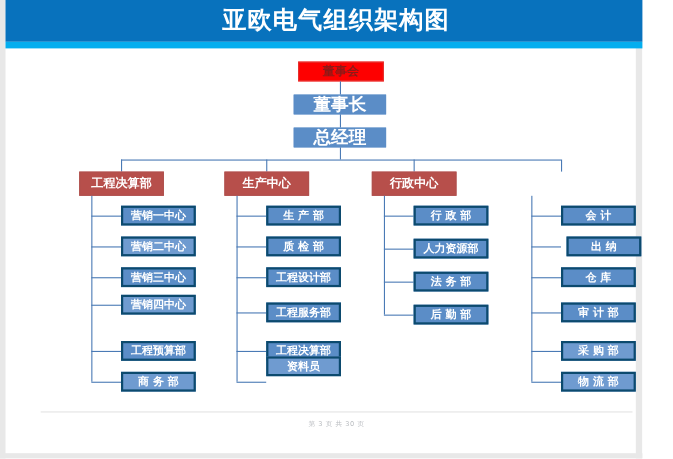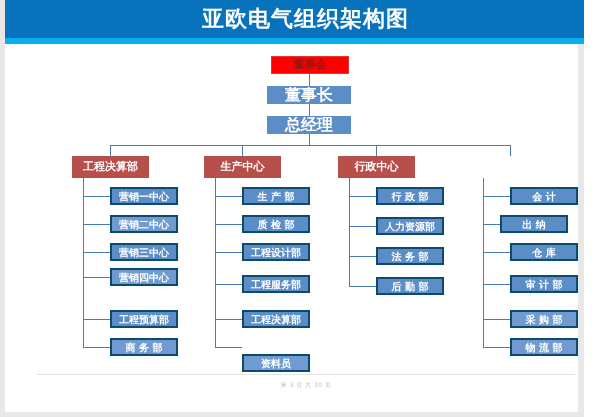--- a/index.html
+++ b/index.html
@@ -197,21 +197,21 @@
     <div class="conn conn-h" style="left:210px; top:208px; width:27px;"></div>
     <div class="node node-dept" style="left:237px; top:199px; width:68px; height:18px; line-height:16px;">工程设计部</div>
 
     <div class="conn conn-h" style="left:210px; top:240px; width:27px;"></div>
     <div class="node node-dept" style="left:237px; top:231px; width:68px; height:18px; line-height:16px;">工程服务部</div>
 
     <div class="conn conn-h" style="left:210px; top:275px; width:27px;"></div>
     <div class="node node-dept" style="left:237px; top:266px; width:68px; height:18px; line-height:16px;">工程决算部</div>
 
     <div class="conn conn-h" style="left:210px; top:303px; width:27px;"></div>
-    <div class="node node-dept light" style="left:237px; top:310px; width:68px; height:18px; line-height:16px;">资料员</div>
+    <div class="node node-dept light" style="left:237px; top:280px; width:68px; height:18px; line-height:16px;">资料员</div>
 
     <div class="node node-center" style="left:333px; top:112px; width:77px; height:22px; line-height:20px;">行政中心</div>
     <div class="conn conn-v" style="left:344px; top:134px; height:108px;"></div>
 
     <div class="conn conn-h" style="left:344px; top:152px; width:27px;"></div>
     <div class="node node-dept" style="left:371px; top:143px; width:68px; height:18px; line-height:16px;">行 政 部</div>
 
     <div class="conn conn-h" style="left:344px; top:182px; width:27px;"></div>
     <div class="node node-dept" style="left:371px; top:173px; width:68px; height:18px; line-height:16px;">人力资源部</div>
 
@@ -220,21 +220,21 @@
 
     <div class="conn conn-h" style="left:344px; top:242px; width:27px;"></div>
     <div class="node node-dept" style="left:371px; top:233px; width:68px; height:18px; line-height:16px;">后 勤 部</div>
 
     <div class="conn conn-v" style="left:478px; top:134px; height:169px;"></div>
 
     <div class="conn conn-h" style="left:478px; top:152px; width:27px;"></div>
     <div class="node node-dept" style="left:505px; top:143px; width:68px; height:18px; line-height:16px;">会 计</div>
 
     <div class="conn conn-h" style="left:478px; top:180px; width:27px;"></div>
-    <div class="node node-dept" style="left:495px; top:171px; width:68px; height:18px; line-height:16px;">出 纳</div>
+    <div class="node node-dept" style="left:510px; top:171px; width:68px; height:18px; line-height:16px;">出 纳</div>
 
     <div class="conn conn-h" style="left:478px; top:208px; width:27px;"></div>
     <div class="node node-dept" style="left:505px; top:199px; width:68px; height:18px; line-height:16px;">仓 库</div>
 
     <div class="conn conn-h" style="left:478px; top:240px; width:27px;"></div>
     <div class="node node-dept" style="left:505px; top:231px; width:68px; height:18px; line-height:16px;">审 计 部</div>
 
     <div class="conn conn-h" style="left:478px; top:275px; width:27px;"></div>
     <div class="node node-dept light" style="left:505px; top:266px; width:68px; height:18px; line-height:16px;">采 购 部</div>
 

